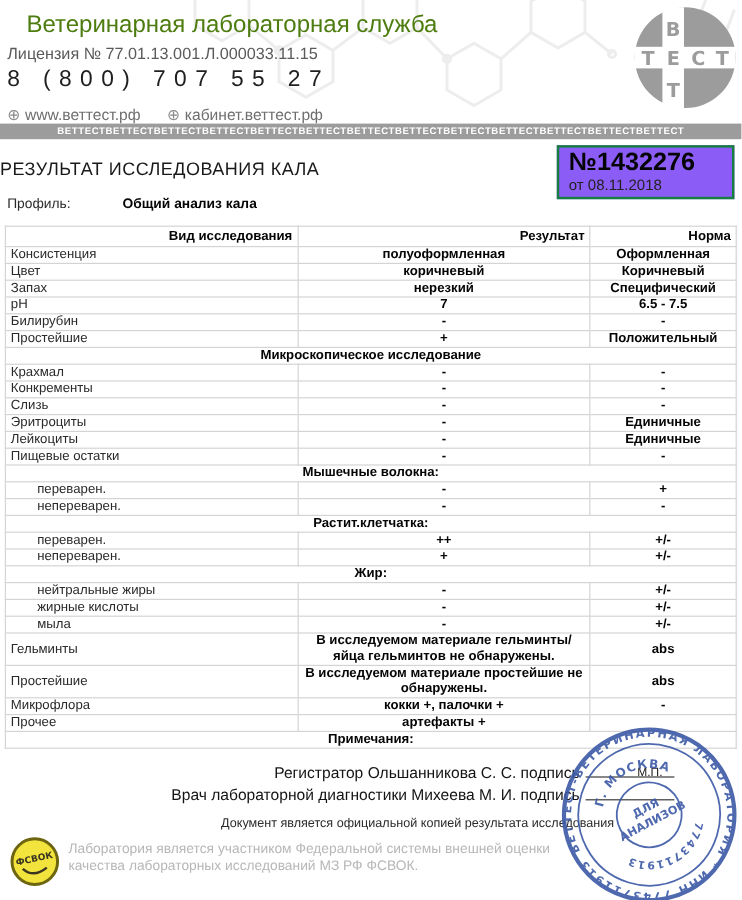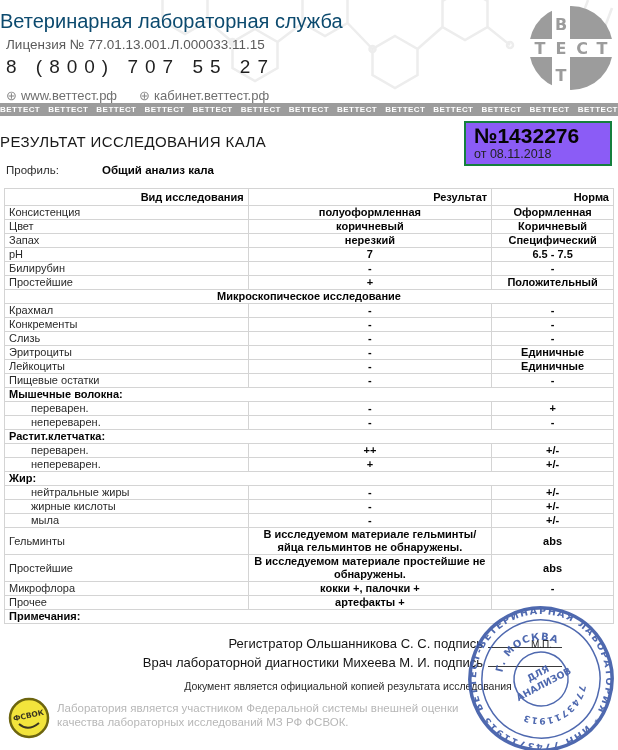--- a/index.html
+++ b/index.html
@@ -2,50 +2,50 @@
 <html><head>
 <meta charset="utf-8">
 <style>
   html,body{margin:0;padding:0;}
   body{
     width:618px;height:750px;position:relative;overflow:hidden;
     background:#ffffff;font-family:"Liberation Sans",sans-serif;color:#1d1d1d;
   }
   
   .molecule-bg{position:absolute;top:0;left:0;z-index:0;}
-  .org-name{position:absolute;top:10px;left:0;font-size:20px;color:#0c4a6e;z-index:2;}
+  .org-name{position:absolute;top:10px;left:22px;font-size:20px;color:#4d7c0f;z-index:2;}
   .license{position:absolute;top:37px;left:6px;font-size:13.5px;color:#5a5a5a;z-index:2;}
   .phone{position:absolute;top:56px;left:6px;font-size:19px;letter-spacing:7px;color:#1f1f1f;z-index:2;}
   .sites{position:absolute;top:88px;left:6px;font-size:13px;color:#6f6f6f;z-index:2;display:flex;gap:22px;}
   .site{display:flex;align-items:center;gap:4px;}
   .globe{font-size:13px;color:#8a8a8a;}
   .logo{position:absolute;top:5px;right:4px;z-index:2;}
   .banner{position:absolute;top:103px;left:0;width:618px;height:13px;background:#9c9c9c;
-    display:flex;justify-content:space-between;align-items:center;z-index:3;}
+    display:flex;justify-content:center;align-items:center;z-index:3;}
   .banner span{color:#ffffff;font-size:8px;font-weight:bold;letter-spacing:.5px;}
   
   .number-box{position:absolute;top:121px;right:6px;border:2px solid #15803d;background:#8b5cf6;
     padding:1px 8px 3px 8px;z-index:2;min-width:128px;}
   .number-box .num{font-size:21px;font-weight:bold;color:#050505;line-height:23px;}
   .number-box .date{font-size:12.5px;color:#222;line-height:14px;}
   .report-title{position:absolute;top:133px;left:0;width:602px;text-align:left;
     font-size:15px;letter-spacing:.4px;color:#191919;z-index:1;}
   .profile-row{position:absolute;top:164px;left:6px;font-size:11.5px;z-index:2;}
   .profile-row .p-label{color:#2c2c2c;}
   .profile-row .p-value{font-weight:bold;margin-left:40px;color:#050505;}
   
   table.results{position:absolute;top:188px;left:4px;width:610px;border-collapse:collapse;
     font-size:11px;z-index:2;background:#fff;}
   table.results td,table.results th{border:1px solid #d4d4d4;padding:0 4px;line-height:13px;vertical-align:middle;}
   table.results th{font-weight:bold;text-align:right;height:16px;color:#050505;}
   td.c-label{text-align:left;color:#2a2a2a;}
   td.c-label.indent{padding-left:26px;}
   td.c-res,td.c-norm{text-align:center;font-weight:bold;color:#050505;}
   td.sec{text-align:center;font-weight:bold;color:#050505;}
-  td.grp{text-align:left;font-weight:bold;color:#050505;}
+  td.grp{text-align:center;font-weight:bold;color:#050505;}
   
   .signatures{position:absolute;top:634px;left:0;width:562px;text-align:right;z-index:1;}
   .signatures div{font-size:13px;line-height:19px;color:#141414;white-space:nowrap;}
   .sig-underline{display:inline-block;width:74px;border-bottom:1px solid #3a3a3a;height:11px;margin-left:5px;}
   .mp-label{position:absolute;top:639px;left:531px;font-size:10px;color:#222;z-index:1;}
   .official-copy{position:absolute;top:680px;left:78px;width:540px;text-align:center;
     font-size:10.5px;color:#2b2b2b;z-index:1;}
   .fsvok-badge{position:absolute;top:697px;left:8px;z-index:2;}
   .fsvok-text{position:absolute;top:701px;left:57px;width:430px;font-size:11.5px;
     line-height:14px;color:#b7b7b7;z-index:1;}

